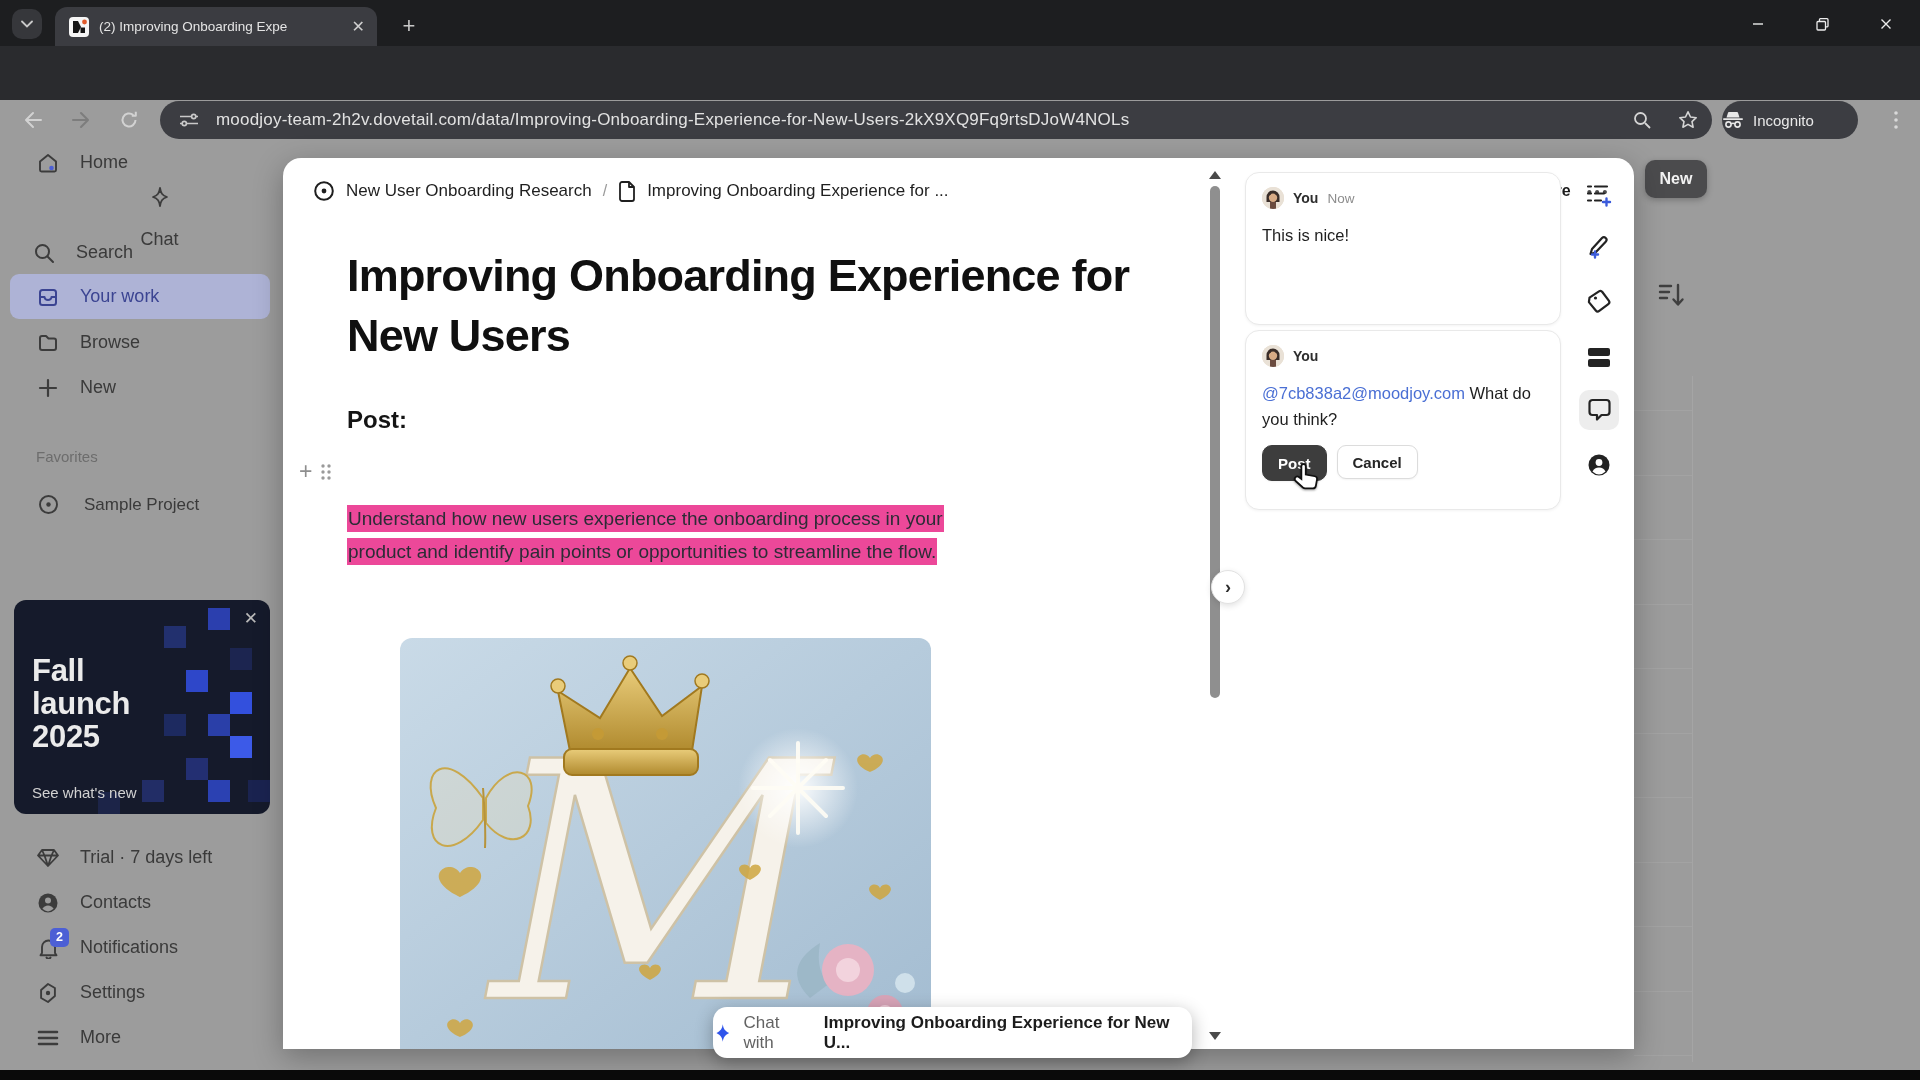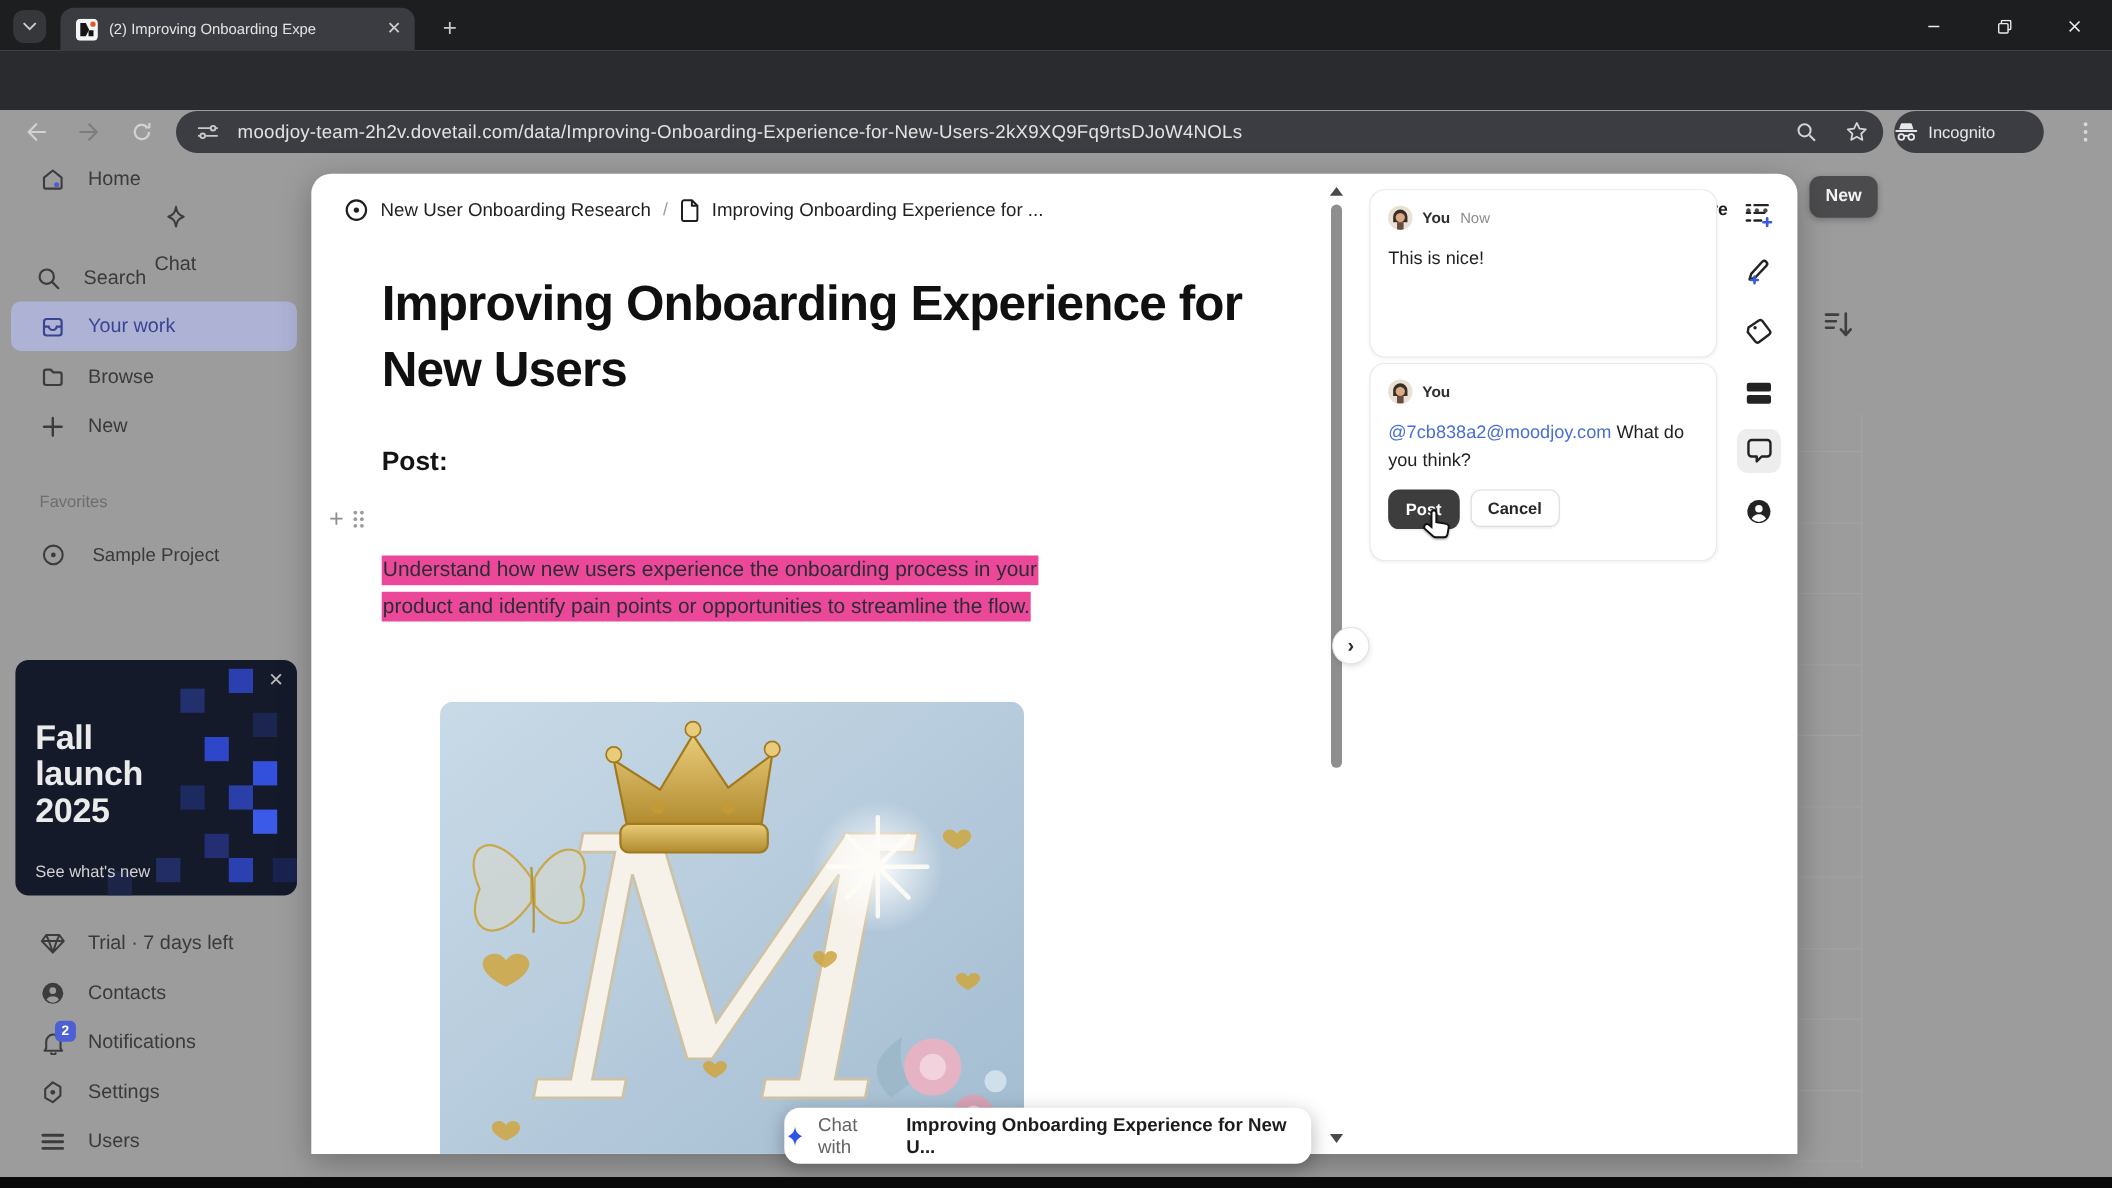--- a/index.html
+++ b/index.html
@@ -300,21 +300,21 @@
           </svg>
         </span>
       <span>Settings</span>
     </div>
     <div class="side-item" style="top:1015px;">
       <span class="ic">
           <svg width="22" height="16" viewBox="0 0 22 16" stroke="currentColor" stroke-width="2.6" stroke-linecap="round">
             <path d="M2 2 H20 M2 8 H20 M2 14 H20"></path>
           </svg>
         </span>
-      <span>Users</span>
+      <span>More</span>
     </div>
   </div>
 
   <div>
     <div class="gline-v"></div>
     <div class="gline-h" style="top:410px;"></div>
       <div class="gline-h" style="top:475px;"></div>
     <div class="gline-h" style="top:539px;"></div>
       <div class="gline-h" style="top:604px;"></div>
     <div class="gline-h" style="top:668px;"></div>

